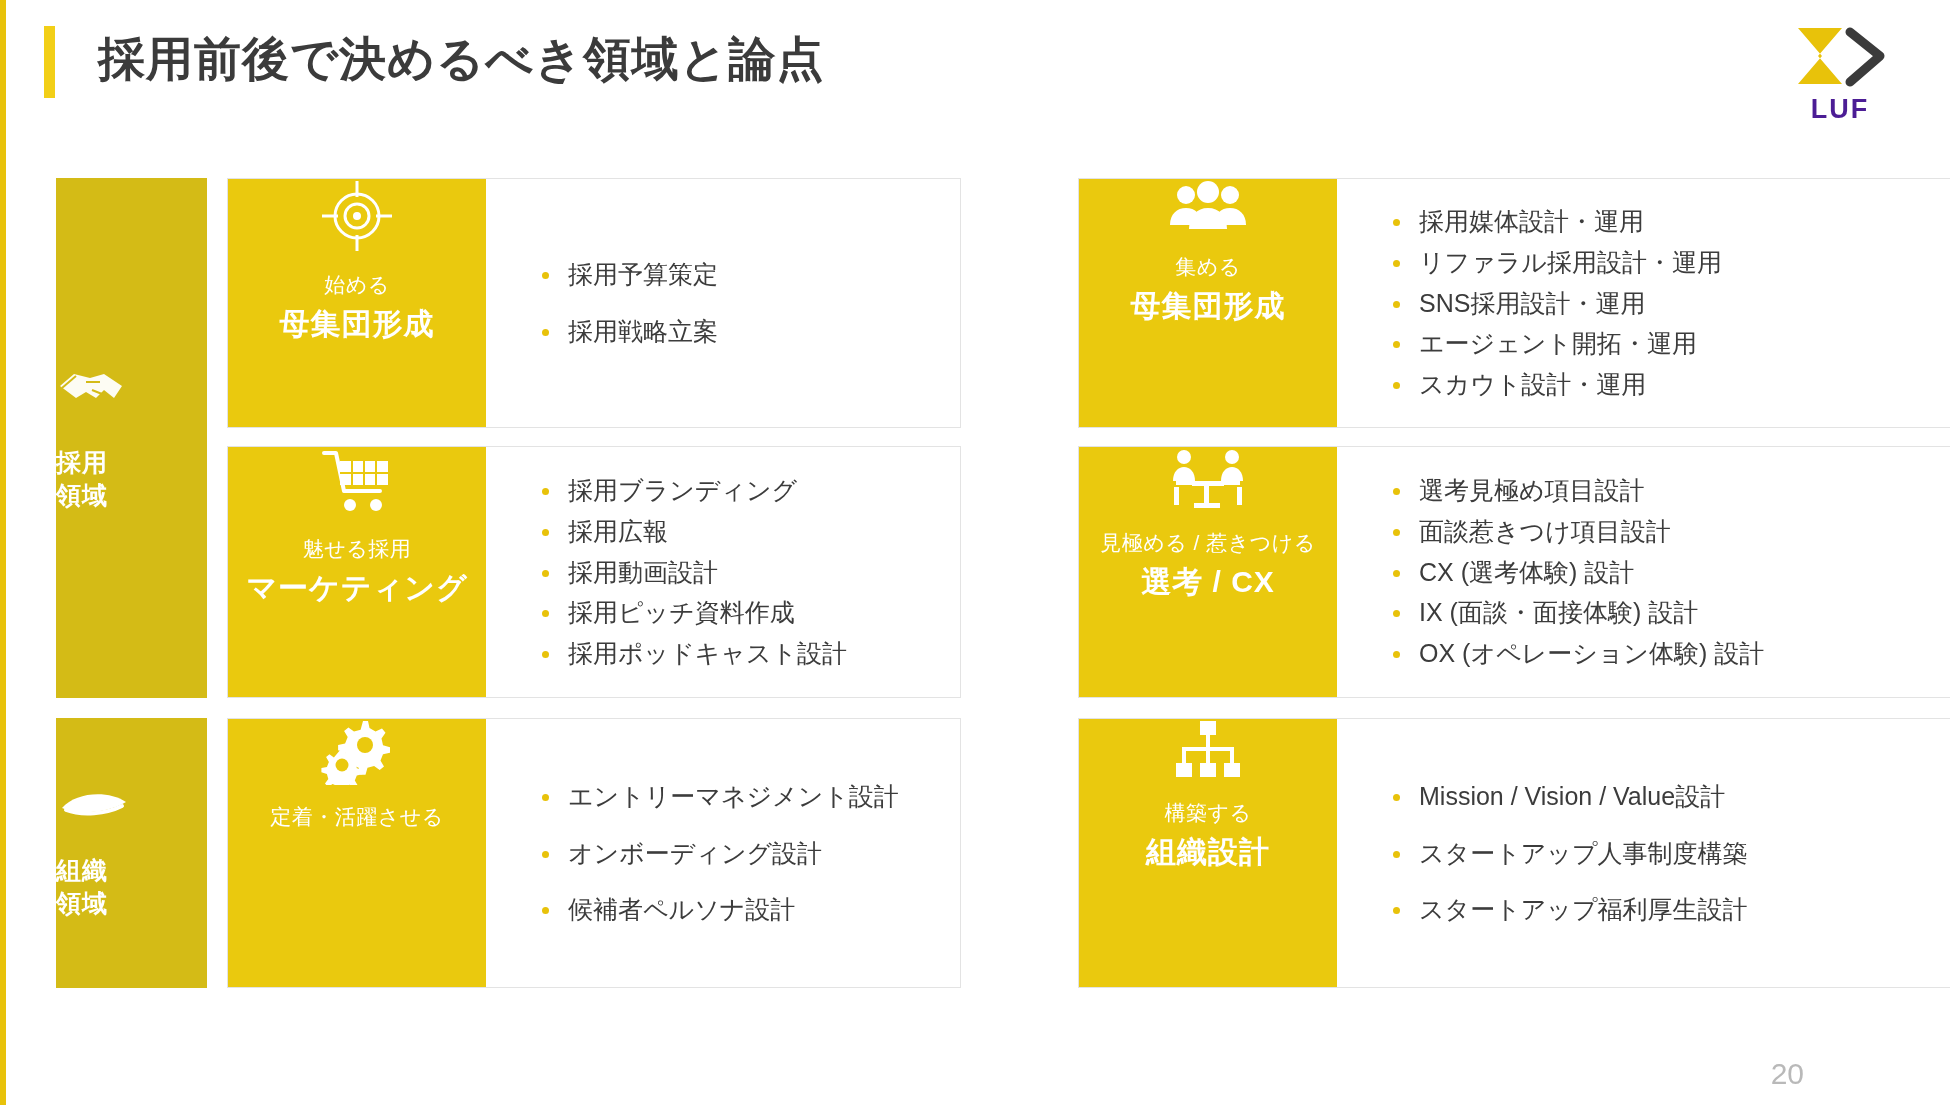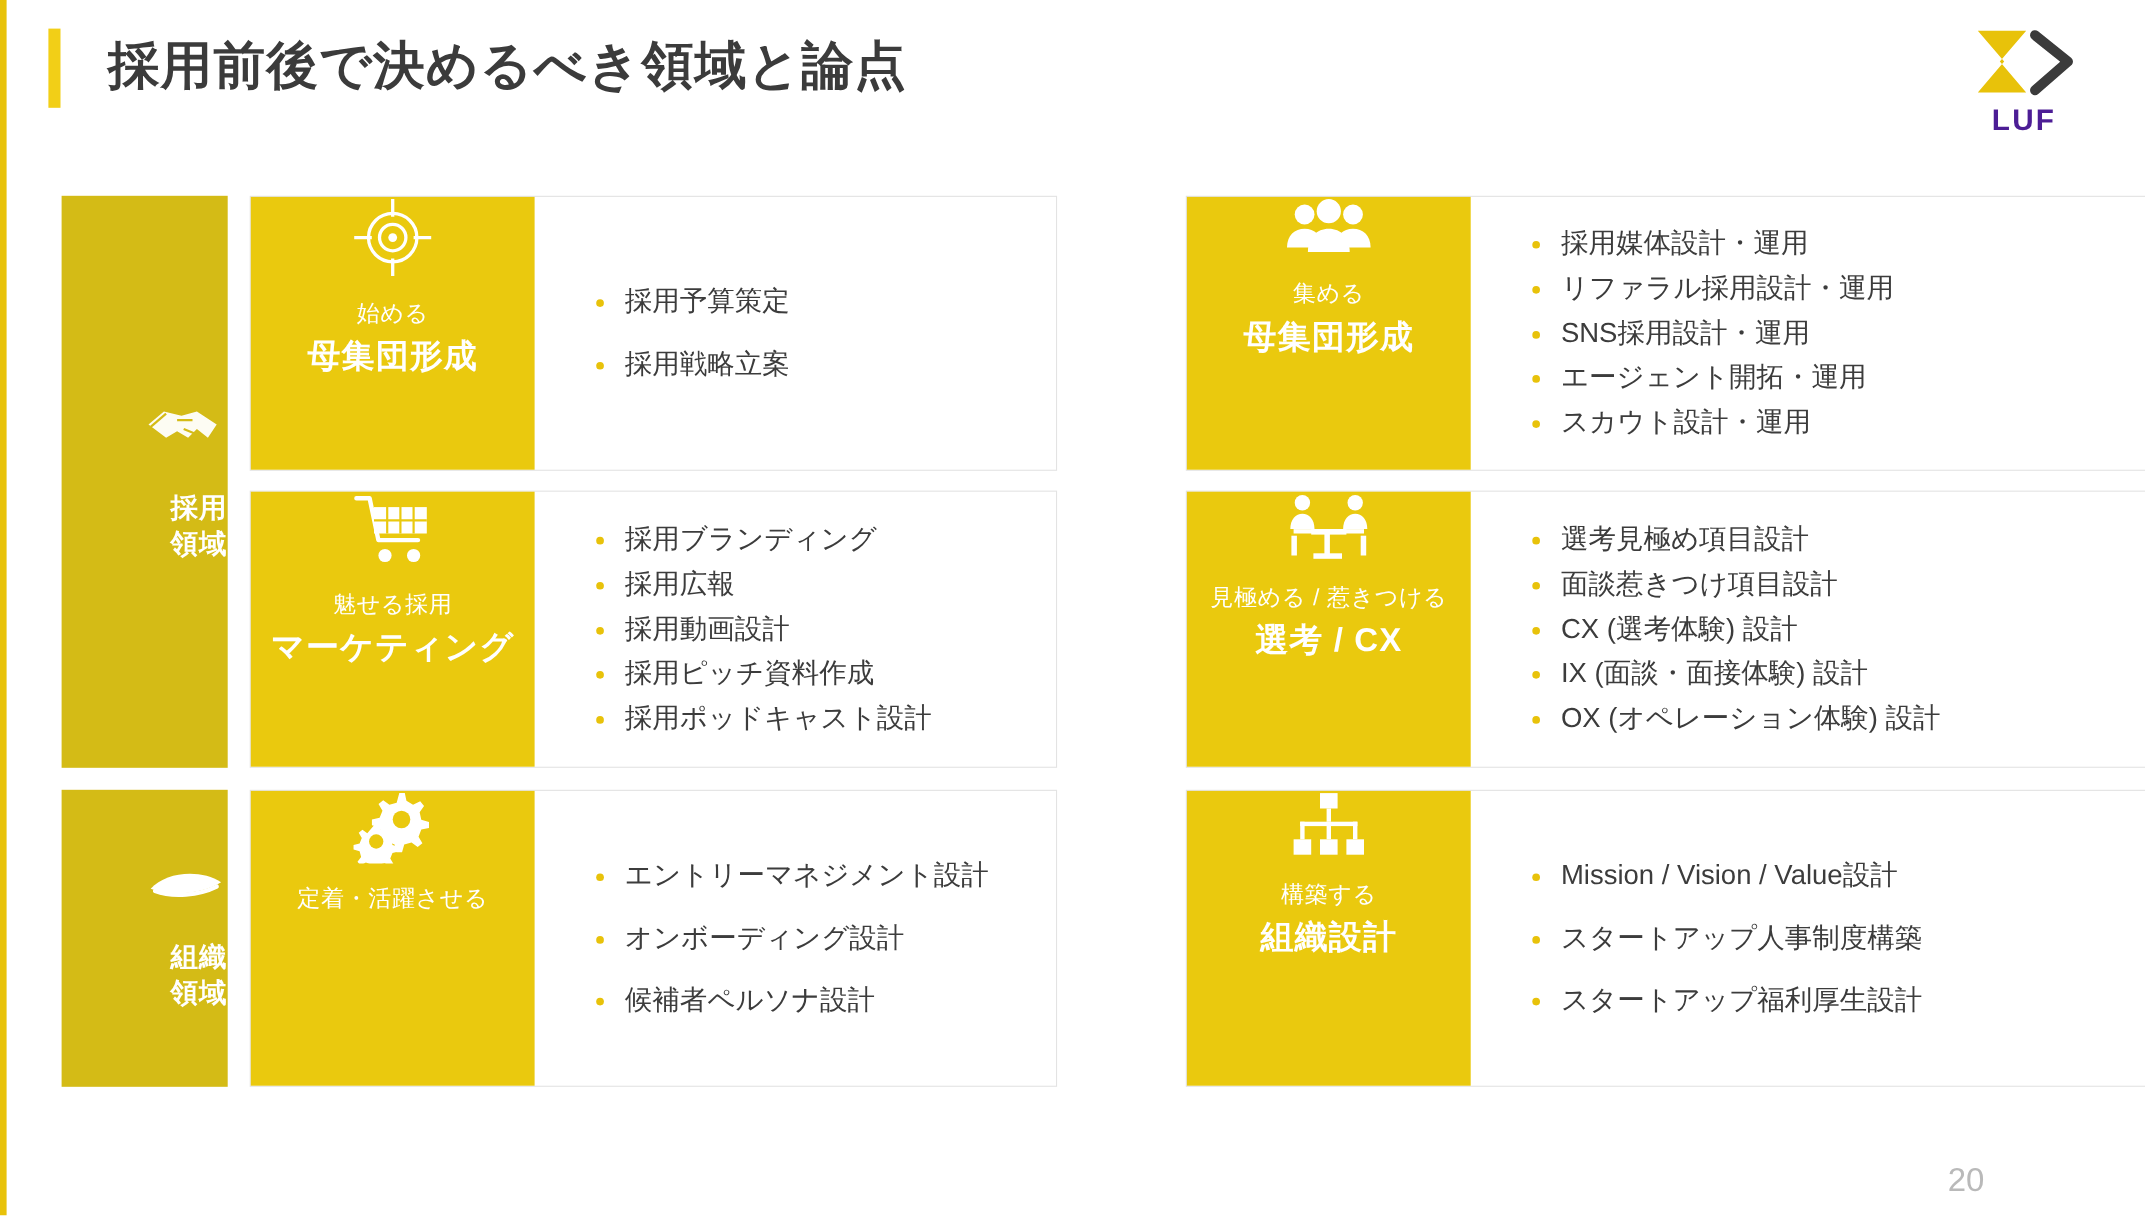--- a/index.html
+++ b/index.html
@@ -93,21 +93,21 @@
 
   
   .domain-label {
     position: absolute;
     left: 0;
     width: 151px;
     background: #d4bb16;
     color: #ffffff;
     display: flex;
     flex-direction: column;
-    align-items: flex-end;
+    align-items: flex-start;
     justify-content: center;
     box-sizing: border-box;
   }
   .domain-label .dl-icon {
     margin-bottom: 34px;
   }
   .domain-label .dl-text {
     font-size: 25px;
     font-weight: bold;
     line-height: 1.32;

